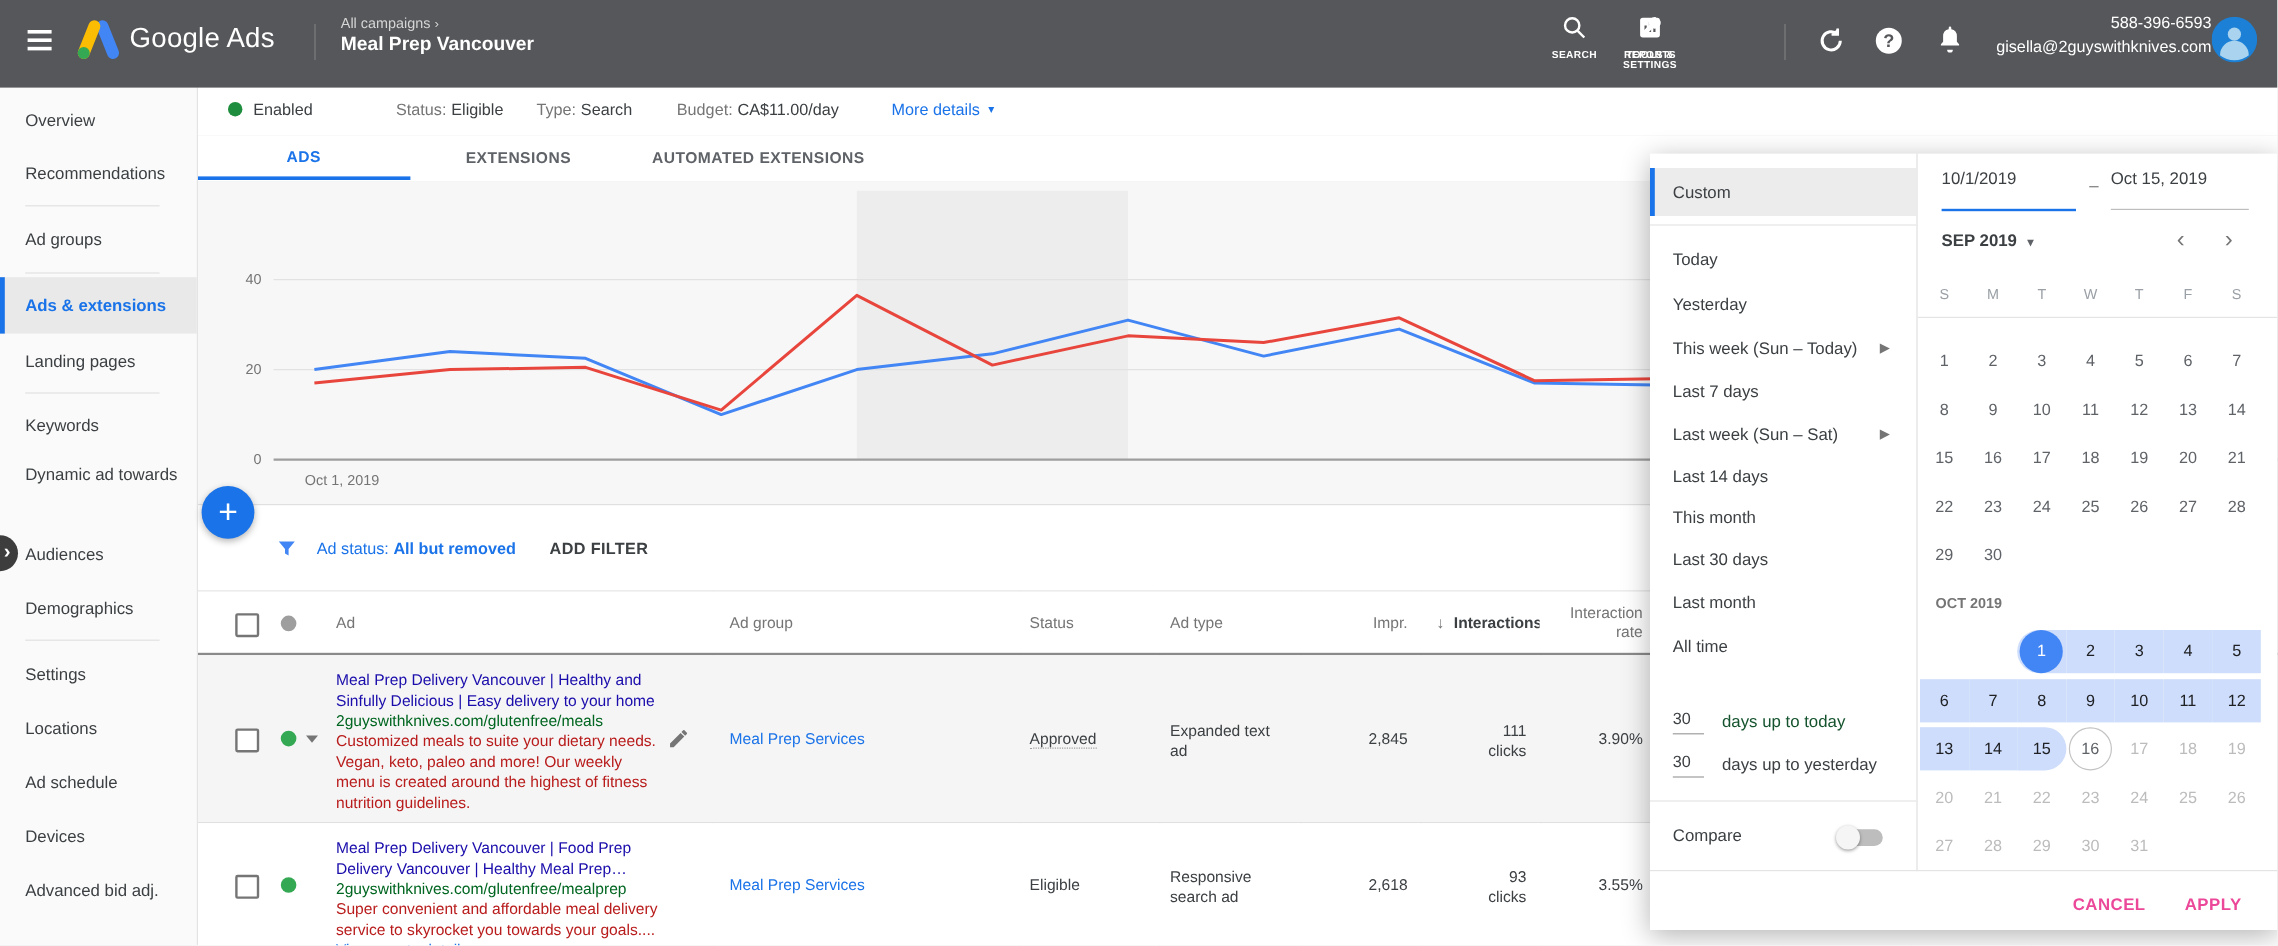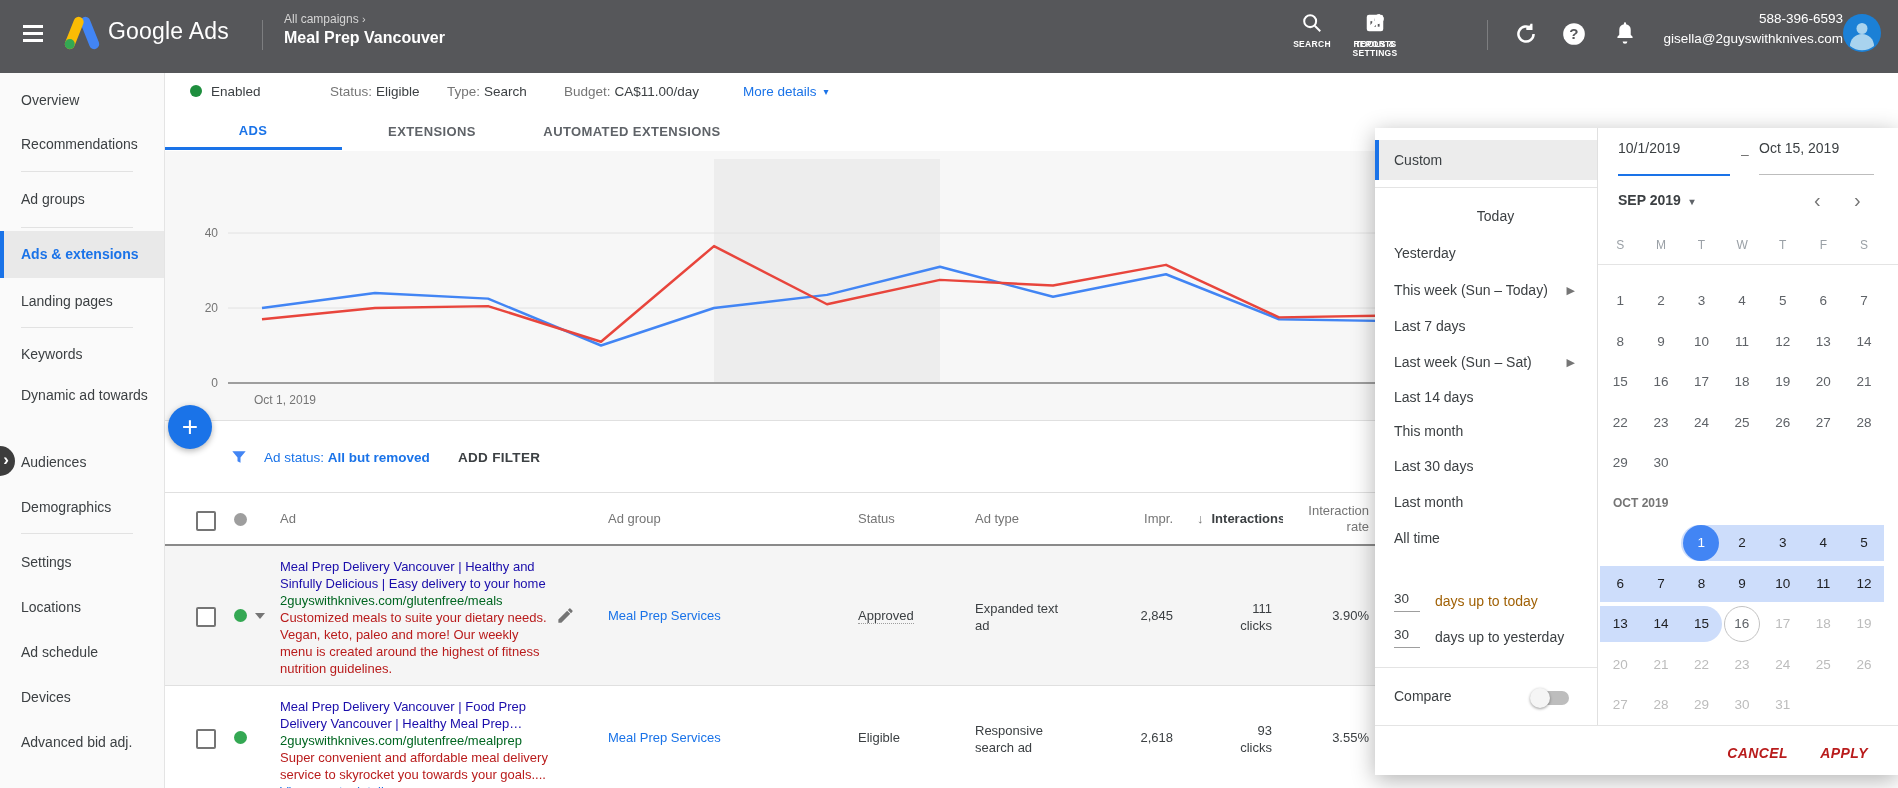--- a/index.html
+++ b/index.html
@@ -58,21 +58,21 @@
              box-shadow:0 5px 22px rgba(0,0,0,.3);font-size:14px;}
   #preset-list{position:absolute;left:0;top:0;width:223px;height:598px;border-right:1px solid #e0e0e0;box-sizing:border-box;}
   .preset{position:absolute;left:0;width:222px;height:36px;line-height:36px;padding-left:19px;box-sizing:border-box;color:#3c4043;cursor:pointer;}
   .preset .arr{position:absolute;right:22px;color:#757575;font-size:11px;}
   .preset.sel{background:#ececec;height:40px;line-height:40px;}
   .preset.sel::before{content:"";position:absolute;left:0;top:0;bottom:0;width:4px;background:#1a73e8;}
   .hdiv{position:absolute;height:1px;background:#e4e4e4;}
   .mini-input{position:absolute;width:26px;border-bottom:1px solid #9e9e9e;color:#3c4043;font-size:13.5px;text-align:left;cursor:text;}
   #toggle{position:absolute;width:36px;height:14px;background:#bdbdbd;border-radius:7px;cursor:pointer;}
   #toggle .knob{position:absolute;left:-3px;top:-3px;width:20px;height:20px;border-radius:50%;background:#f5f5f5;box-shadow:0 1px 3px rgba(0,0,0,.4);}
-  .panel-btn{position:absolute;color:#b91c1c;font-weight:bold;font-size:14px;letter-spacing:.4px;cursor:pointer;font-style:italic;}
+  .panel-btn{position:absolute;color:#ec4899;font-weight:bold;font-size:14px;letter-spacing:.4px;cursor:pointer;}
   
   #cal{position:absolute;left:223px;top:0;width:300px;height:598px;overflow:hidden;}
   .date-input{position:absolute;top:12px;height:34px;font-size:14px;color:#3c4043;cursor:text;}
   .wk{position:absolute;width:40.6px;text-align:center;font-size:12px;color:#9aa0a6;}
   .dcell{position:absolute;width:40.6px;height:36px;line-height:36px;text-align:center;font-size:13.5px;color:#5f6368;cursor:pointer;}
   .dcell.inr{background:#cdddfb;color:#202124;}
   .dcell.capL{border-radius:18px 0 0 18px;}
   .dcell.capR{border-radius:0 18px 18px 0;}
   .dcell.dis{color:#bcbcbc;cursor:default;}
   .dcell .startc{position:absolute;left:2px;top:0;width:36px;height:36px;border-radius:50%;background:#4285f4;color:#fff;line-height:36px;}
@@ -319,33 +319,33 @@
           <div>clicks</div>
         </div>
         <div class="cell num" style="left: 1105px; top: 43.5px; width: 100px;">3.55%</div>
       </div>
     </div>
 
   <div id="datepanel">
     <div id="preset-list">
         <div class="preset sel" style="top: 12px;">Custom</div>
         <div class="hdiv" style="left: 0px; top: 59px; width: 222px;"></div>
-        <div class="preset" style="top: 70px; text-align: center;">Today</div>
+        <div class="preset" style="top: 70px;">Today</div>
         <div class="preset" style="top: 107px;">Yesterday</div>
         <div class="preset" style="top: 144px;">This week (Sun – Today)<span class="arr">▶</span></div>
         <div class="preset" style="top: 180px;">Last 7 days</div>
         <div class="preset" style="top: 216px;">Last week (Sun – Sat)<span class="arr">▶</span></div>
         <div class="preset" style="top: 251px;">Last 14 days</div>
         <div class="preset" style="top: 285px;">This month</div>
         <div class="preset" style="top: 320px;">Last 30 days</div>
         <div class="preset" style="top: 356px;">Last month</div>
         <div class="preset" style="top: 392px;">All time</div>
         <div class="abs" style="left: 0px; top: 461px; height: 28px; width: 222px;">
           <div class="mini-input" style="left: 19px; top: 2px; height: 20px;">30</div>
-          <div class="abs" style="left: 60px; top: 4px; color: #a16207;">days up to today</div>
+          <div class="abs" style="left: 60px; top: 4px; color: #14532d;">days up to today</div>
         </div>
         <div class="abs" style="left: 0px; top: 497px; height: 28px; width: 222px;">
           <div class="mini-input" style="left: 19px; top: 2px; height: 20px;">30</div>
           <div class="abs" style="left: 60px; top: 4px; color: rgb(60, 64, 67);">days up to yesterday</div>
         </div>
         <div class="hdiv" style="left: 0px; top: 539px; width: 222px;"></div>
         <div class="abs" style="left: 19px; top: 560px; color: rgb(60, 64, 67);">Compare</div>
         <div id="toggle" style="left: 158px; top: 563px;">
           <div class="knob"></div>
         </div>

